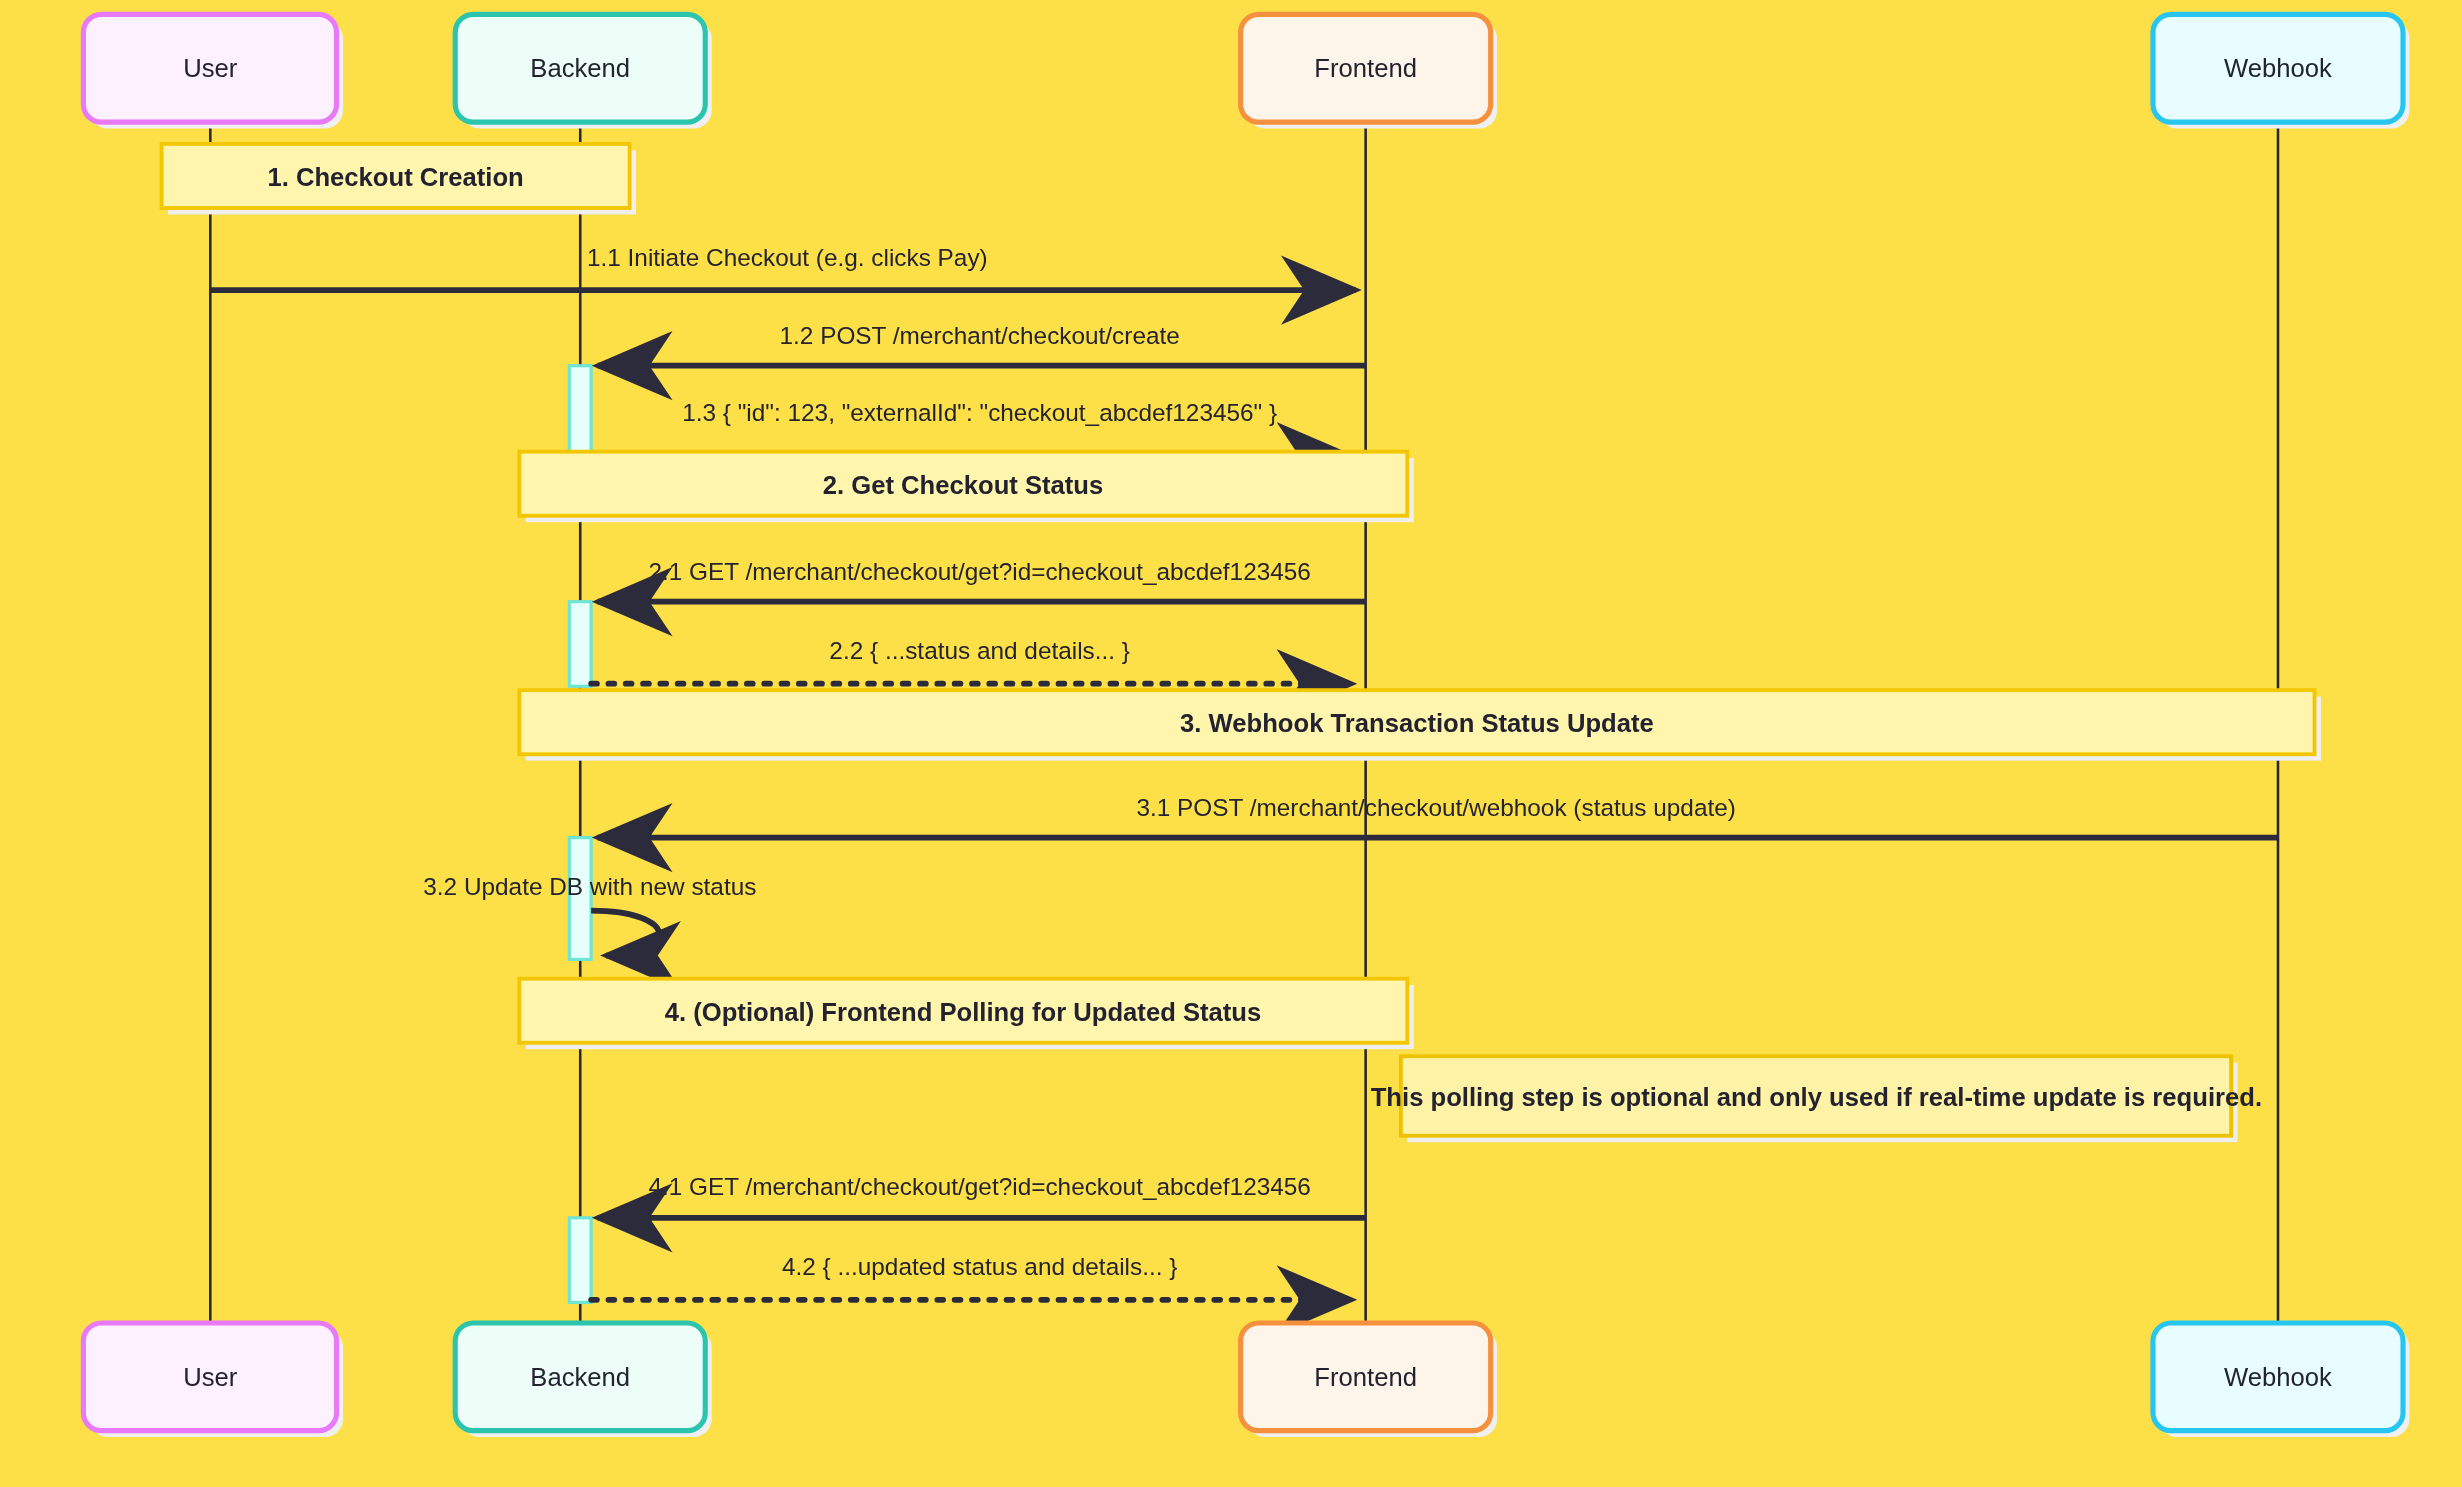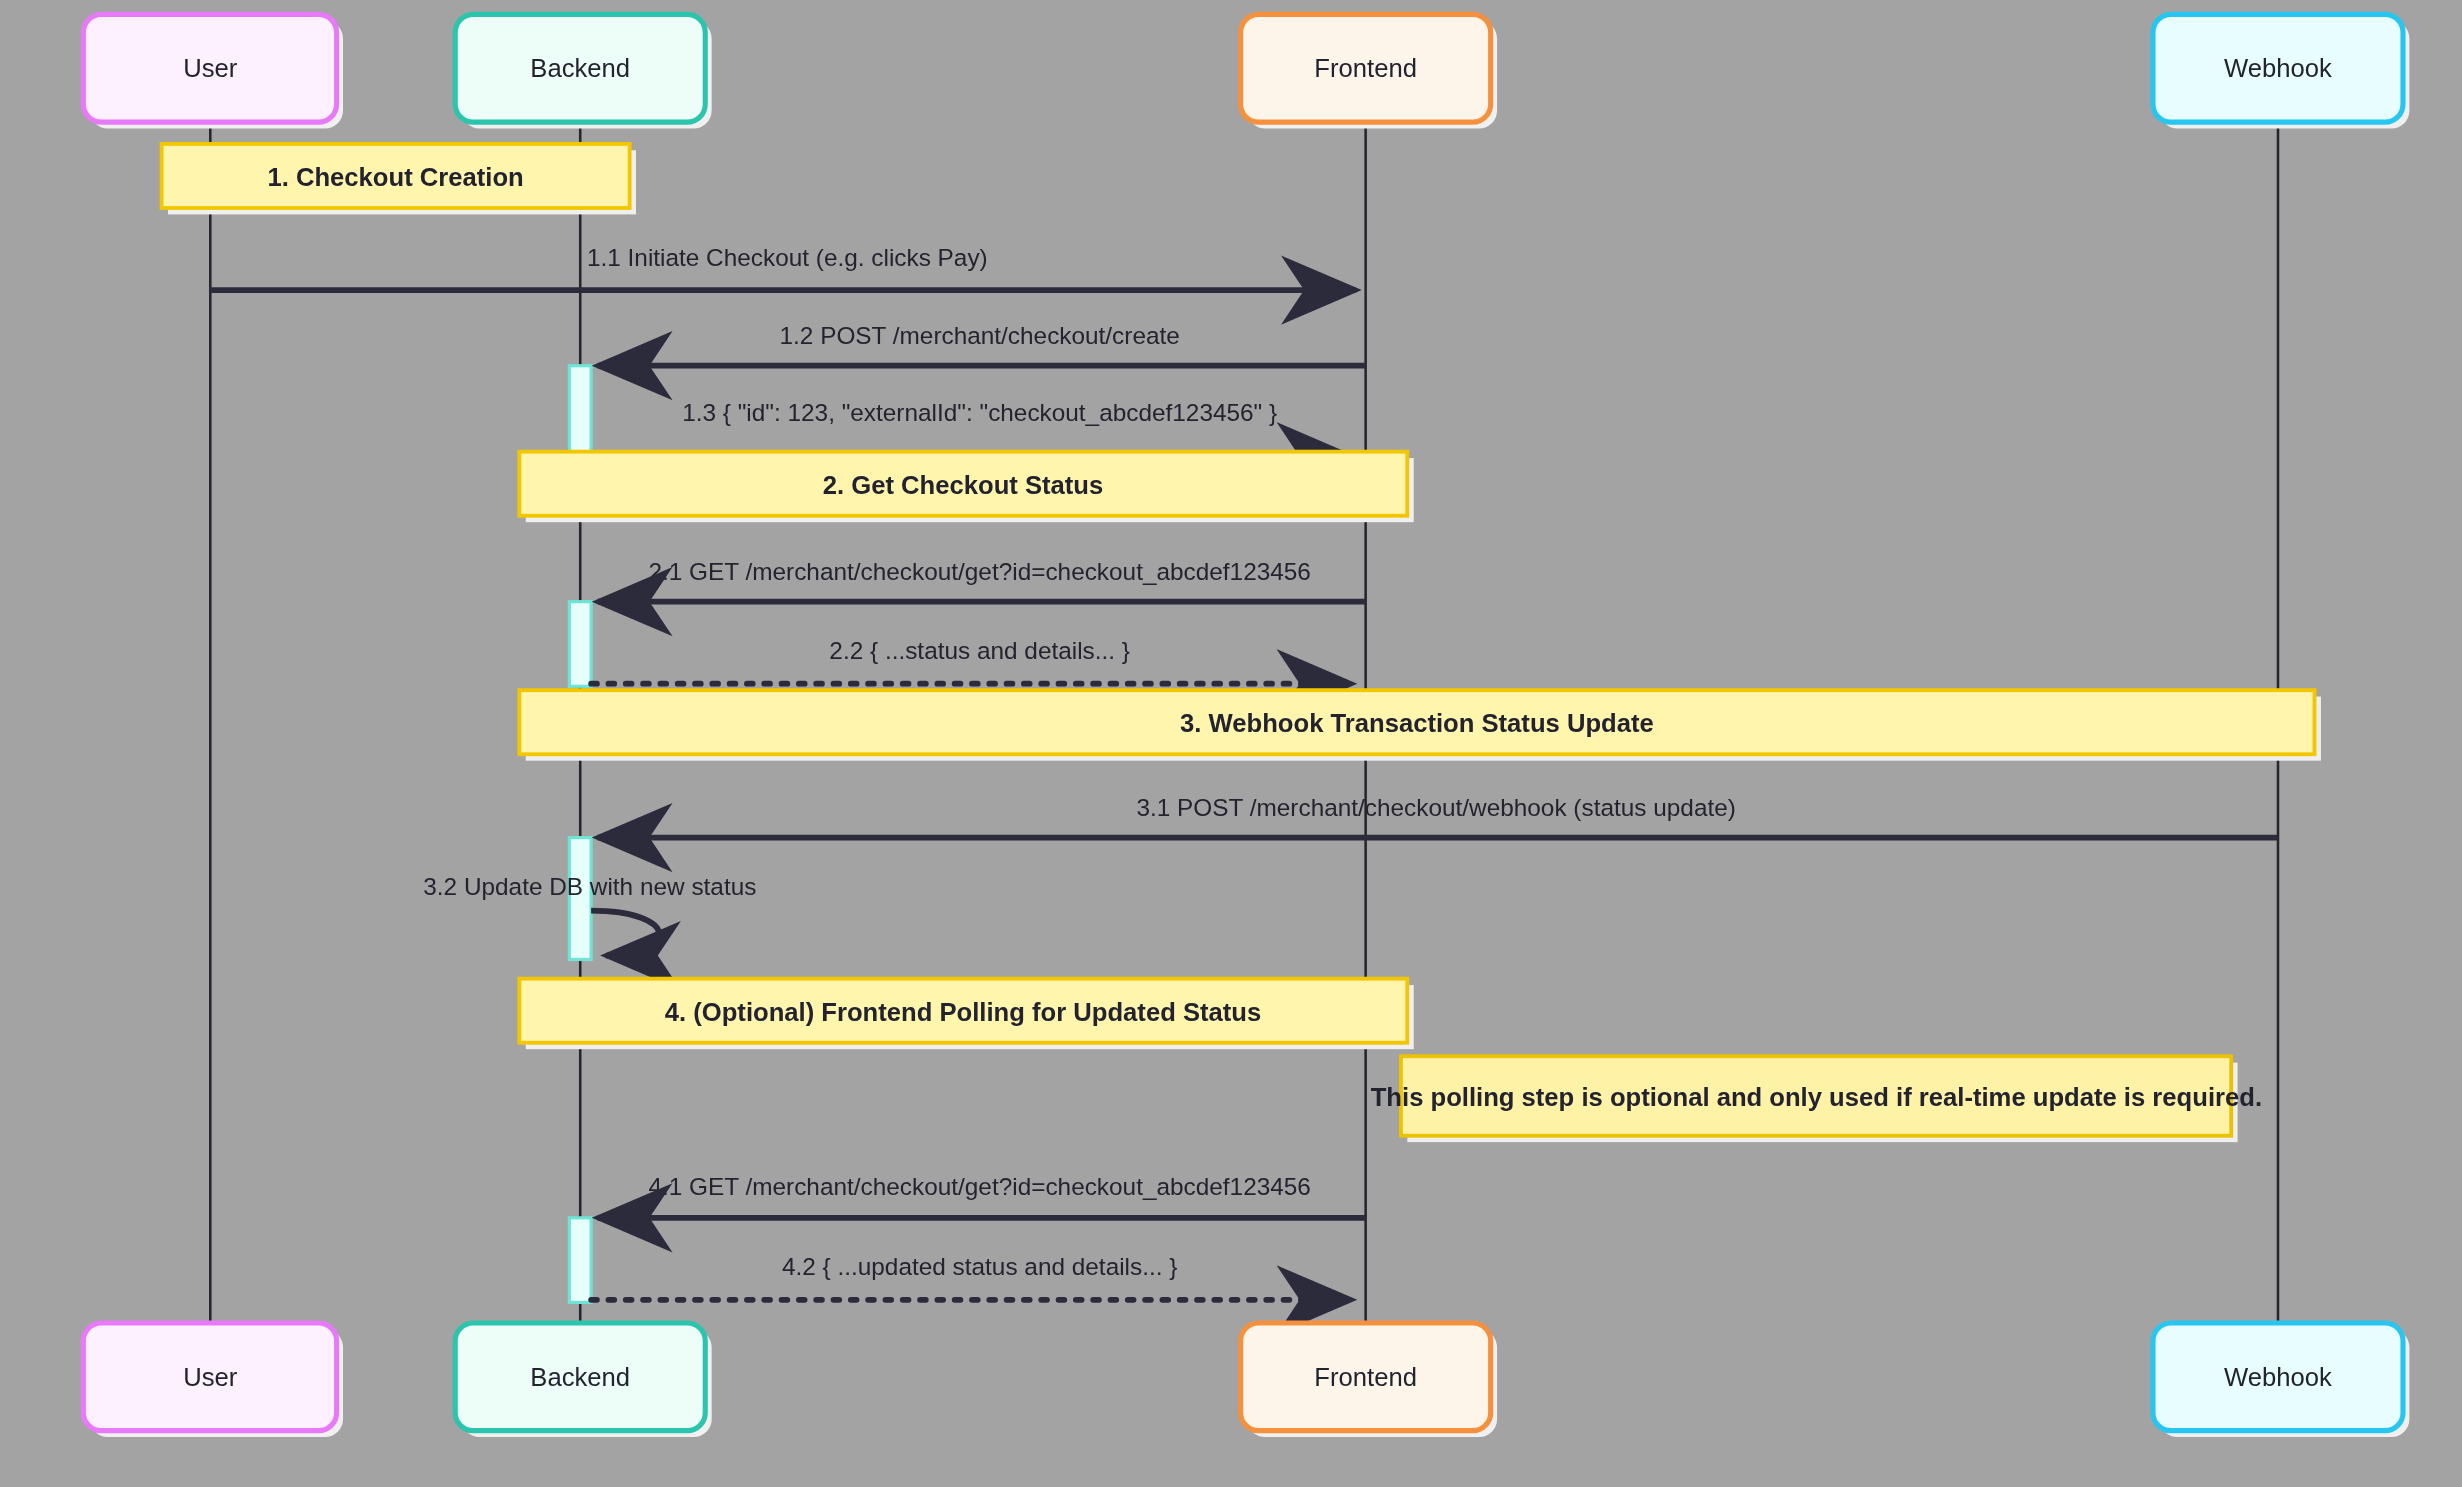--- a/index.html
+++ b/index.html
@@ -7,21 +7,21 @@
     padding: 0;
     background: #ffffff;
   }
   body {
     font-family: "Liberation Sans", sans-serif;
   }
   #diagram-root {
     position: relative;
     width: 2462px;
     height: 1488px;
-    background: #a3a3a3;
+    background: #fde047;
     overflow: hidden;
   }
   svg.seq {
     position: absolute;
     top: 0;
     left: 0;
     width: 2462px;
     height: 1488px;
   }
   .lifeline {

